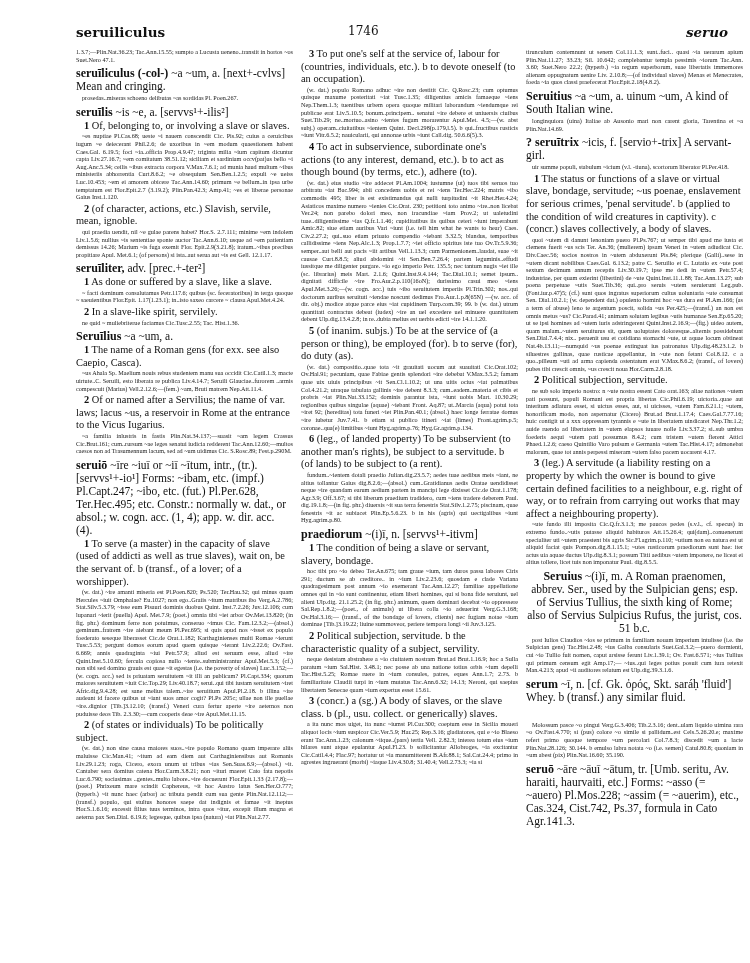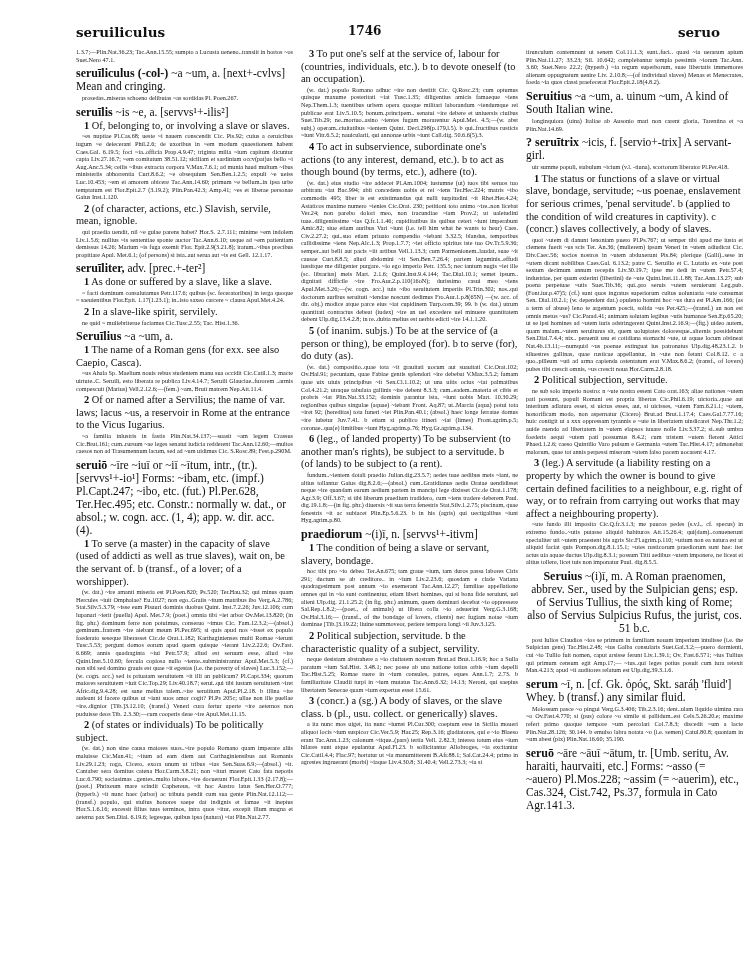--- a/index.html
+++ b/index.html
@@ -1,21 +1,21 @@
 <!DOCTYPE html>
 <html><head>
 <meta charset="utf-8">
 <style>
   html, body { margin: 0; padding: 0; background: #ffffff; }
   body { width: 750px; height: 963px; overflow: hidden; font-family: "DejaVu Serif", "Liberation Serif", serif; color: #111; }
   .page { position: relative; width: 738px; height: 963px; }
   .runhead { position: absolute; top: 24px; left: 76px; right: 0; height: 20px; }
   .runhead .left { position: absolute; left: 0; top: 0; font-weight: bold; font-size: 13.5px; }
-  .runhead .center { position: absolute; left: 272px; top: 0; font-size: 12px; font-weight: bold; }
-  .runhead .right { position: absolute; right: 18px; top: 0; font-weight: bold; font-size: 13.5px; }
+  .runhead .center { position: absolute; left: 272px; top: 0; font-size: 12px; }
+  .runhead .right { position: absolute; right: 10px; top: 0; font-weight: bold; font-size: 13.5px; font-style: italic; }
   .cols { position: absolute; top: 48px; left: 76px; width: 668px; display: flex; gap: 8px; }
   .col { width: 217px; }
   .entry { margin-bottom: 5px; }
   .lemma { font-size: 11.5px; line-height: 13px; font-family: "Liberation Serif", serif; }
   .lemma b { font-size: 12px; }
   .sense { font-size: 10.4px; line-height: 12.6px; text-indent: 8px; font-family: Liberation Serif, serif; }
   .sense .num { font-weight: bold; }
   .cit { font-size: 6.2px; line-height: 7.6px; text-align: justify; font-family: "Liberation Serif", serif; text-indent: 6px; color: #1a1a1a; margin-bottom: 2px; }
   .cit.noindent { text-indent: 0; }
 </style>
@@ -79,18 +79,18 @@
         <div class="lemma entry" style="margin-top: 4px; margin-bottom: 1px;"><b>? seruītrix</b><span> ~icis, f. [servio+-trix] A servant-girl.</span></div>
         <div class="cit">uir summe populi, stabulum ~icium (v.l. -tiuna), scortorum liberator Pl.Per.418.</div>
         <div class="sense"><span class="num">1</span><span> The status or functions of a slave or virtual slave, bondage, servitude; ~us poenae, enslavement for serious crimes, 'penal servitude'. b (applied to the condition of wild creatures in captivity). c (concr.) slaves collectively, a body of slaves.</span></div>
         <div class="cit">quoi ~utem di danunt lenoniam puero Pl.Ps.767; ut semper tibi apud me iusta et clemens fuerit ~us scis Ter. An.36; (mulierem) ipsam Veneri in ~utem adiudicat Cic. Div.Caec.56; socios nostros in ~utem abduxerunt Pis.84; plerique (Galli)..sese in ~utem dicant nobilibus Caes.Gal. 6.13.2; patre C. Seruilio et C. Lutatio ex ~ute post sextum decimum annum receptis Liv.30.19.7; ipse me dedi in ~utem Petr.57.4; industriae, per quam exierint (libertini) de ~ute Quint.Inst.11.1.88; Tac.Ann.13.27; sub poena perpetuae ~utis Suet.Tib.36; qui..pro seruis ~utem seruierunt Leg.pub.(Font.iur.p.47)5; (cf.) sunt quos ingratus superiorum cultus uoluntaria ~ute consumat Sen. Dial.10.2.1; (w. dependent dat.) opulento homini hoc ~us dura est Pl.Am.166; (as a term of abuse) leno te argentum poscit, solida ~us Per.425;—(transf.) an non est omnis metus ~us? Cic.Parad.41; animam solutam legibus ~utis humanae Sen.Ep.65.20; ut se ipsi homines ad ~utem iuris adstringerent Quint.Inst.2.16.9;—(fig.) uideo autem, quam malam..~utem seruiturus sit, quem uoluptates doloresque..alternis possidebunt Sen.Dial.7.4.4; nix.. peruenit usu et cotidiana stomachi ~ute, ut aquae locum obtineat Nat.4b.13.11;—numquid ~us poenae extinguat ius patronatus Ulp.dig.48.23.1.2.  b siluestres gallinas, quae rusticae appellantur, in ~ute non fetant Col.8.12.  c a quo..pilleum ~uti ad arma capienda ostentatum erat V.Max.8.6.2; (transf., of lovers) pubes tibi crescit omnis, ~us crescit noua Hor.Carm.2.8.18.</div>
         <div class="sense"><span class="num">2</span><span> Political subjection, servitude.</span></div>
         <div class="cit">ne sub solo imperio nostro: n ~ute nostra essent Cato orat.163; aliae nationes ~utem pati possunt, populi Romani est propria libertas Cic.Phil.6.19; uictoria..quae aut interitum adlatura esset, si uictus esses, aut, si uicisses, ~utem Fam.6.21.1; ~utem, honorificam modo, non aspernatur (Cicero) Brut.ad Brut.1.17.4; Caes.Gal.7.77.16; huic contigit ut a xxx oppressam tyrannis e ~ute in libertatem uindicaret Nep.Thr.1.2; auide ruendo ad libertatem in ~utem elapsos iuuare nolle Liv.3.37.2; si..sub umbra foederis aequi ~utem pati possumus 8.4.2; cum tristem ~utem flerent Attici Phaed.1.2.6; caeso Quintilio Varo pulsam e Germania ~utem Tac.Hist.4.17; admonebat malorum, quae tot annis perpessi miseram ~utem falso pacem uocarent 4.17.</div>
         <div class="sense"><span class="num">3</span><span> (leg.) A servitude (a liability resting on a property by which the owner is bound to give certain defined facilities to a neighbour, e.g. right of way, or to refrain from carrying out works that may affect a neighbouring property).</span></div>
         <div class="cit">~ute fundo illi imposita Cic.Q.fr.3.1.3; me paucos pedes (s.v.l., cf. specus) in extremo fundo..~utis putasse aliquid habituros Att.15.26.4; qui(dam)..conuenerunt specialiter uti ~utem praestent bis agris Sic.Fl.agrim.p.110; ~utium non ea natura est ut aliquid faciat quis Pompon.dig.8.1.15.1; ~utes rusticorum praediorum sunt hae: iter actus uia aquae ductus Ulp.dig.8.3.1; possum Titii aedibus ~utem imponere, ne liceat ei altius tollere, licet tuis non imponatur Paul. dig.8.5.5.</div>
         <div class="lemma entry" style="margin-top: 4px; margin-bottom: 1px; text-align: center;"><b>Seruius</b><span> ~(i)ī, m. A Roman praenomen, abbrev. Ser., used by the Sulpician gens; esp. of Servius Tullius, the sixth king of Rome; also of Servius Sulpicius Rufus, the jurist, cos. 51 b.c.</span></div>
         <div class="cit">post Iulios Claudios ~ios se primum in familiam nouam imperium intulisse (i.e. the Sulpician gens) Tac.Hist.2.48; ~ius Galba consularis Suet.Gal.3.2;—puero dormienti, cui ~io Tullio fuit nomen, caput arsisse ferunt Liv.1.39.1; Ov. Fast.6.571; ~ius Tullius qui primum censum egit Amp.17;— ~ius..qui leges potius posuit cum iura retexit Man.4.213; apud ~ii auditores relatum est Ulp.dig.39.3.1.6.</div>
-        <div class="lemma entry" style="margin-top: 4px; margin-bottom: 1px;"><b>serum</b><span> ~ī, n. [cf. Gk. ὀρός, Skt. saráḥ 'fluid'] Whey. b (transf.) any similar fluid.</span></div>
+        <div class="lemma entry" style="margin-top: 4px; margin-bottom: 17px;"><b>serum</b><span> ~ī, n. [cf. Gk. ὀρός, Skt. saráḥ 'fluid'] Whey. b (transf.) any similar fluid.</span></div>
         <div class="cit">Molossum pasce ~o pingui Verg.G.3.406; Tib.2.3.16; dent..ulam liquido uimina rara ~o Ov.Fast.4.770; si (pus) colore ~o simile si pallidum..est Cels.5.26.20.e; maxime refert primo quoque tempore ~um percolari Col.7.8.3; discedit ~um a lacte Plin.Nat.28.126; 30.144.  b emulso labra notata ~o (i.e. semen) Catul.80.8; quoniam in ~um abest (pix) Plin.Nat.16.60; 35.190.</div>
         <div class="lemma entry" style="margin-top: 4px; margin-bottom: 1px;"><b>seruō</b><span> ~āre ~āuī ~ātum, tr. [Umb. seritu, Av. haraiti, haurvaiti, etc.] Forms: ~asso (= ~auero) Pl.Mos.228; ~assim (= ~auerim), etc., Cas.324, Cist.742, Ps.37, formula in Cato Agr.141.3.</span></div>
       </div>
   </div>
 </div>
 
 </body></html>

